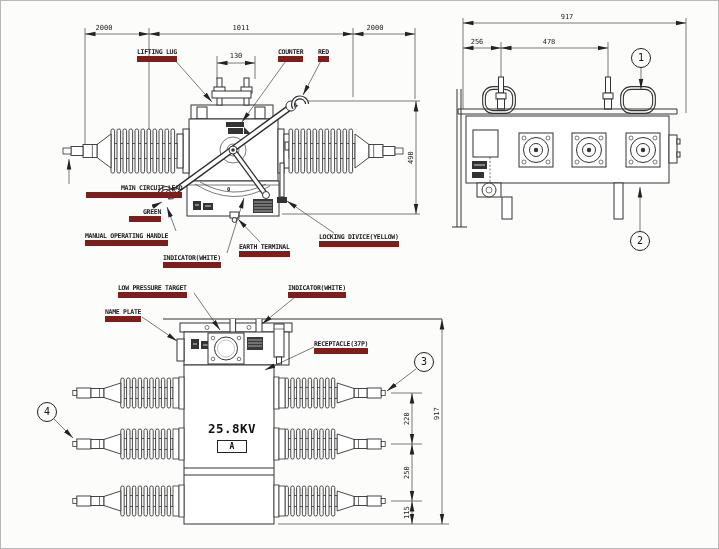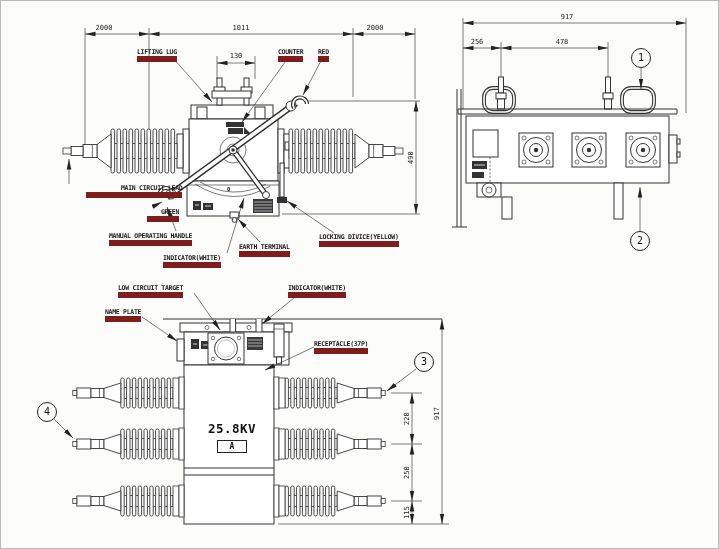--- a/index.html
+++ b/index.html
@@ -400,34 +400,34 @@
   <div class="dtext" style="left:92px;top:24px;width:22px;">2000</div>
   <div class="dtext" style="left:226px;top:24px;width:28px;">1011</div>
   <div class="dtext" style="left:362px;top:24px;width:24px;">2000</div>
   <div class="dtext" style="left:224px;top:52px;width:22px;">130</div>
   <div class="vtext" style="left:414px;top:155px;">490</div>
 
   <div class="lbl" style="left:136px;top:47px;">LIFTING LUG</div>
   <div class="lbl" style="left:277px;top:47px;">COUNTER</div>
   <div class="lbl" style="left:317px;top:47px;">RED</div>
   <div class="lbl" style="left:85px;top:183px;padding-left:35px;">MAIN CIRCUIT LEAD</div>
-  <div class="lbl" style="left:146px;top:207px;padding-left:14px;">GREEN</div>
-  <div class="lbl" style="left:84px;top:231px;margin-left:24px;">MANUAL OPERATING HANDLE</div>
+  <div class="lbl" style="left:128px;top:207px;padding-left:14px;">GREEN</div>
+  <div class="lbl" style="left:84px;top:231px;">MANUAL OPERATING HANDLE</div>
   <div class="lbl" style="left:162px;top:253px;">INDICATOR(WHITE)</div>
   <div class="lbl" style="left:238px;top:242px;">EARTH TERMINAL</div>
   <div class="lbl" style="left:318px;top:232px;">LOCKING DIVICE(YELLOW)</div>
   <div class="mark" style="left:226px;top:186px;">0</div>
 
   <div class="dtext" style="left:554px;top:13px;width:24px;">917</div>
   <div class="dtext" style="left:466px;top:38px;width:20px;">256</div>
-  <div class="dtext" style="left:550px;top:38px;width:22px;">478</div>
+  <div class="dtext" style="left:537px;top:38px;width:22px;">478</div>
   <div class="callout" style="left:630px;top:47px;">1</div>
   <div class="callout" style="left:629px;top:230px;">2</div>
 
-  <div class="lbl" style="left:117px;top:283px;">LOW CIRCUIT TARGET</div>
+  <div class="lbl" style="left:117px;top:283px;">LOW PRESSURE TARGET</div>
   <div class="lbl" style="left:287px;top:283px;">INDICATOR(WHITE)</div>
   <div class="lbl" style="left:104px;top:307px;">NAME PLATE</div>
   <div class="lbl" style="left:313px;top:339px;">RECEPTACLE(37P)</div>
 
   <div class="vtext" style="left:410px;top:416px;">220</div>
   <div class="vtext" style="left:410px;top:470px;">250</div>
   <div class="vtext" style="left:410px;top:510px;">115</div>
   <div class="vtext" style="left:440px;top:411px;">917</div>
 
   <div class="kv" style="left:203px;top:421px;width:56px;">25.8KV</div>

